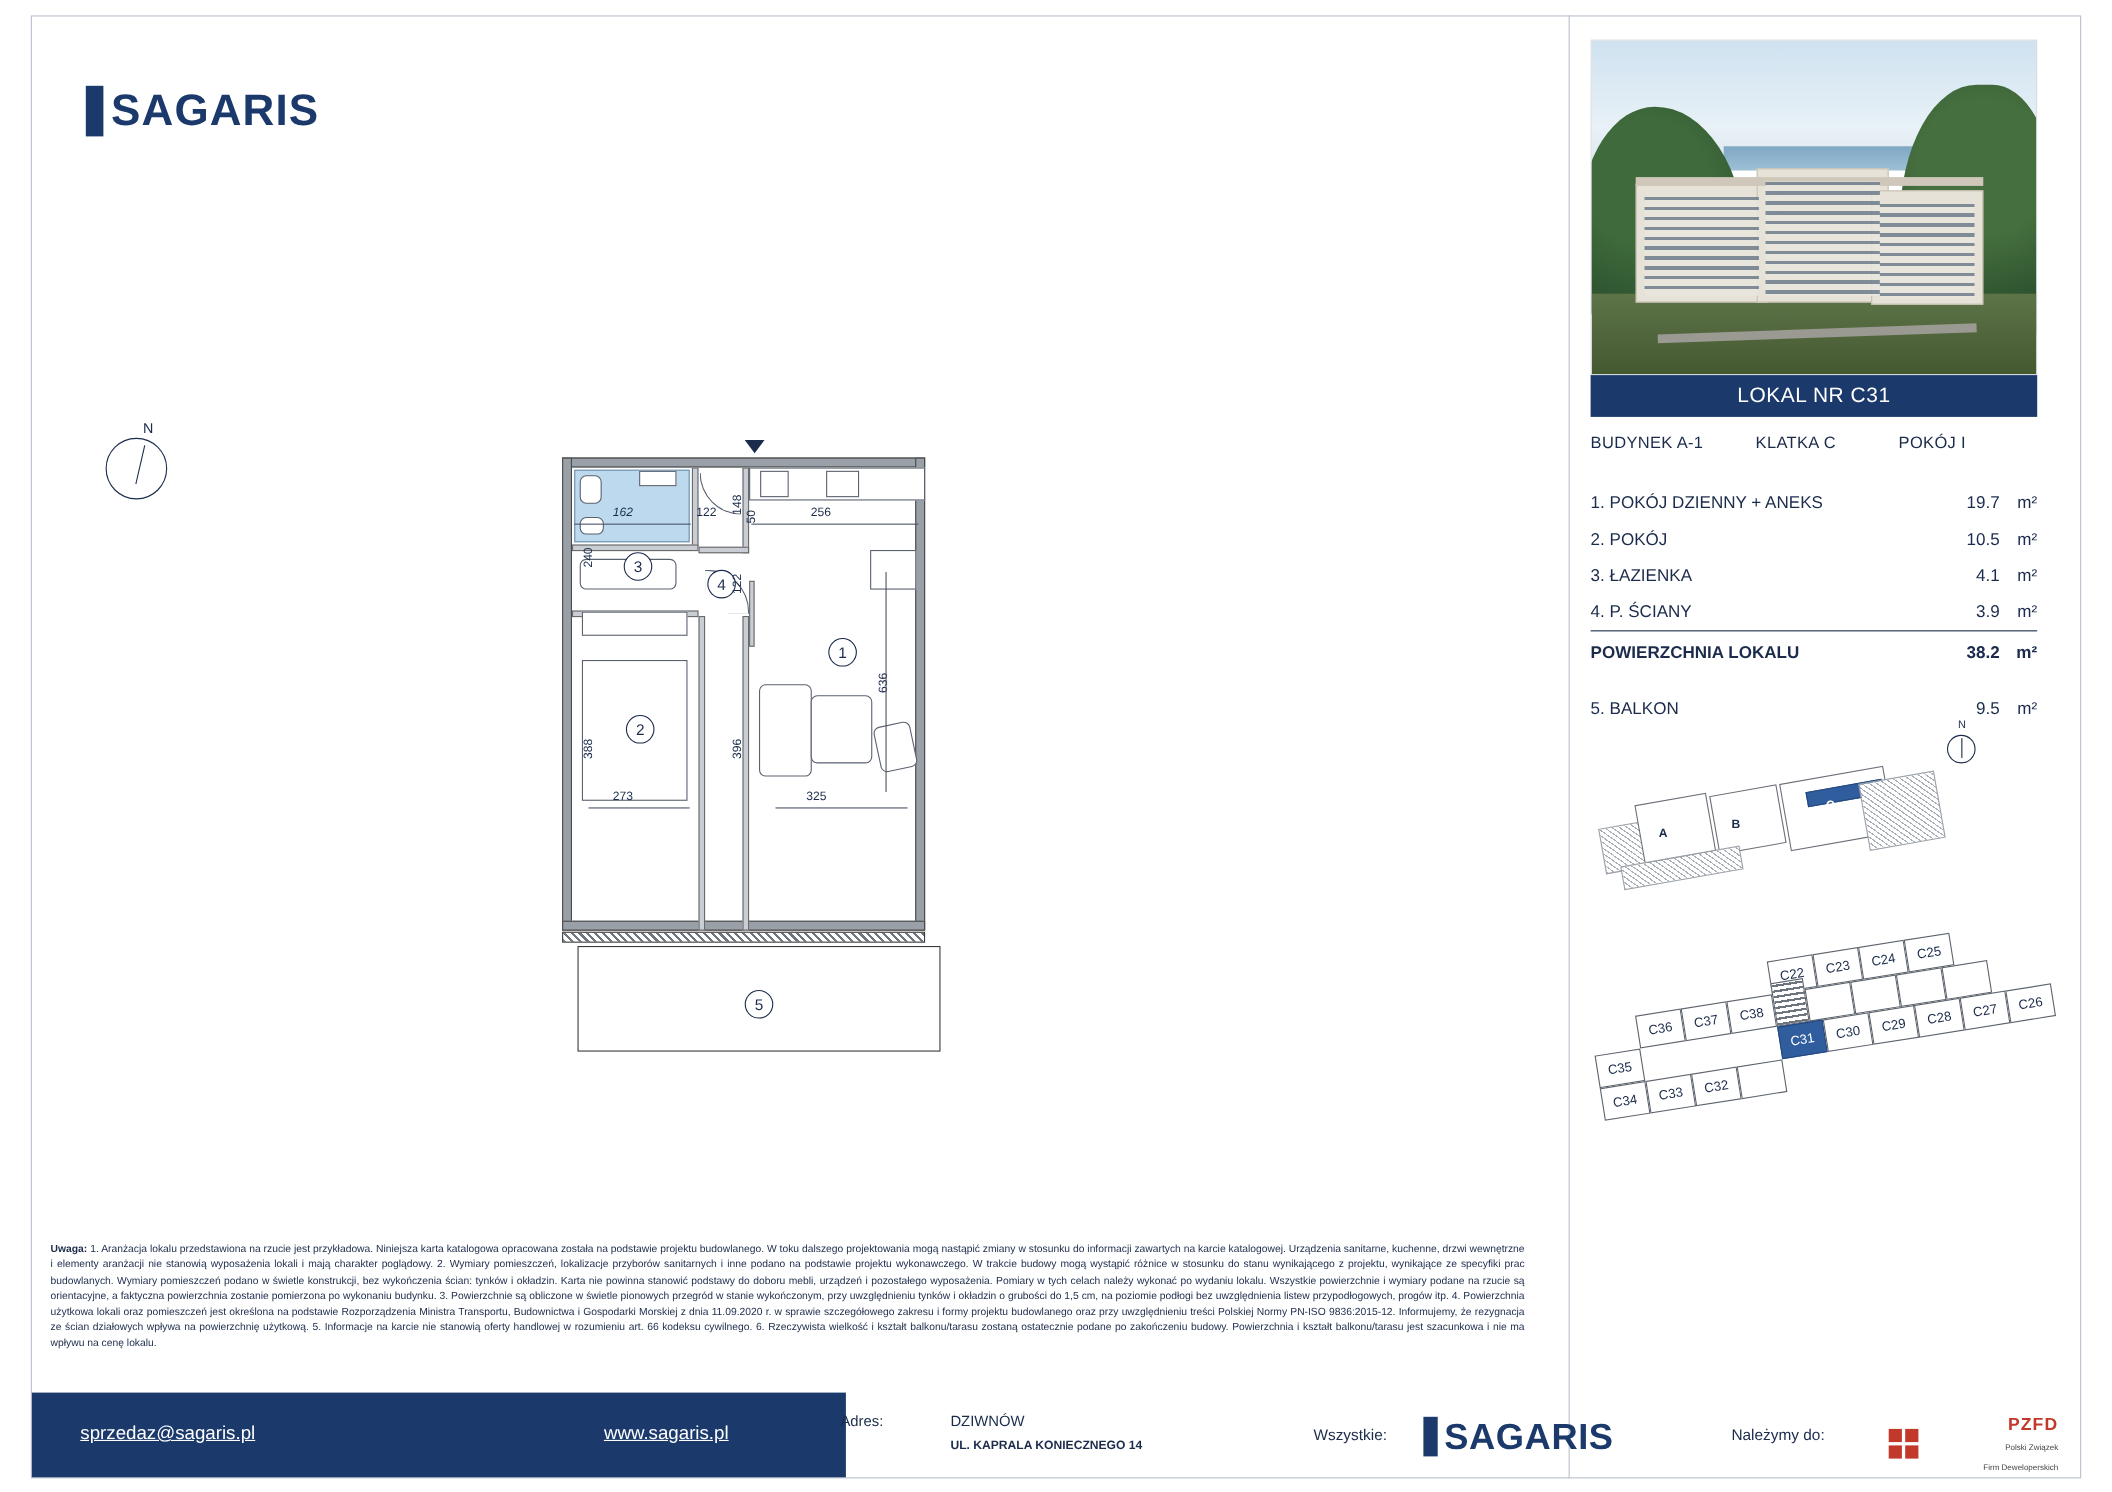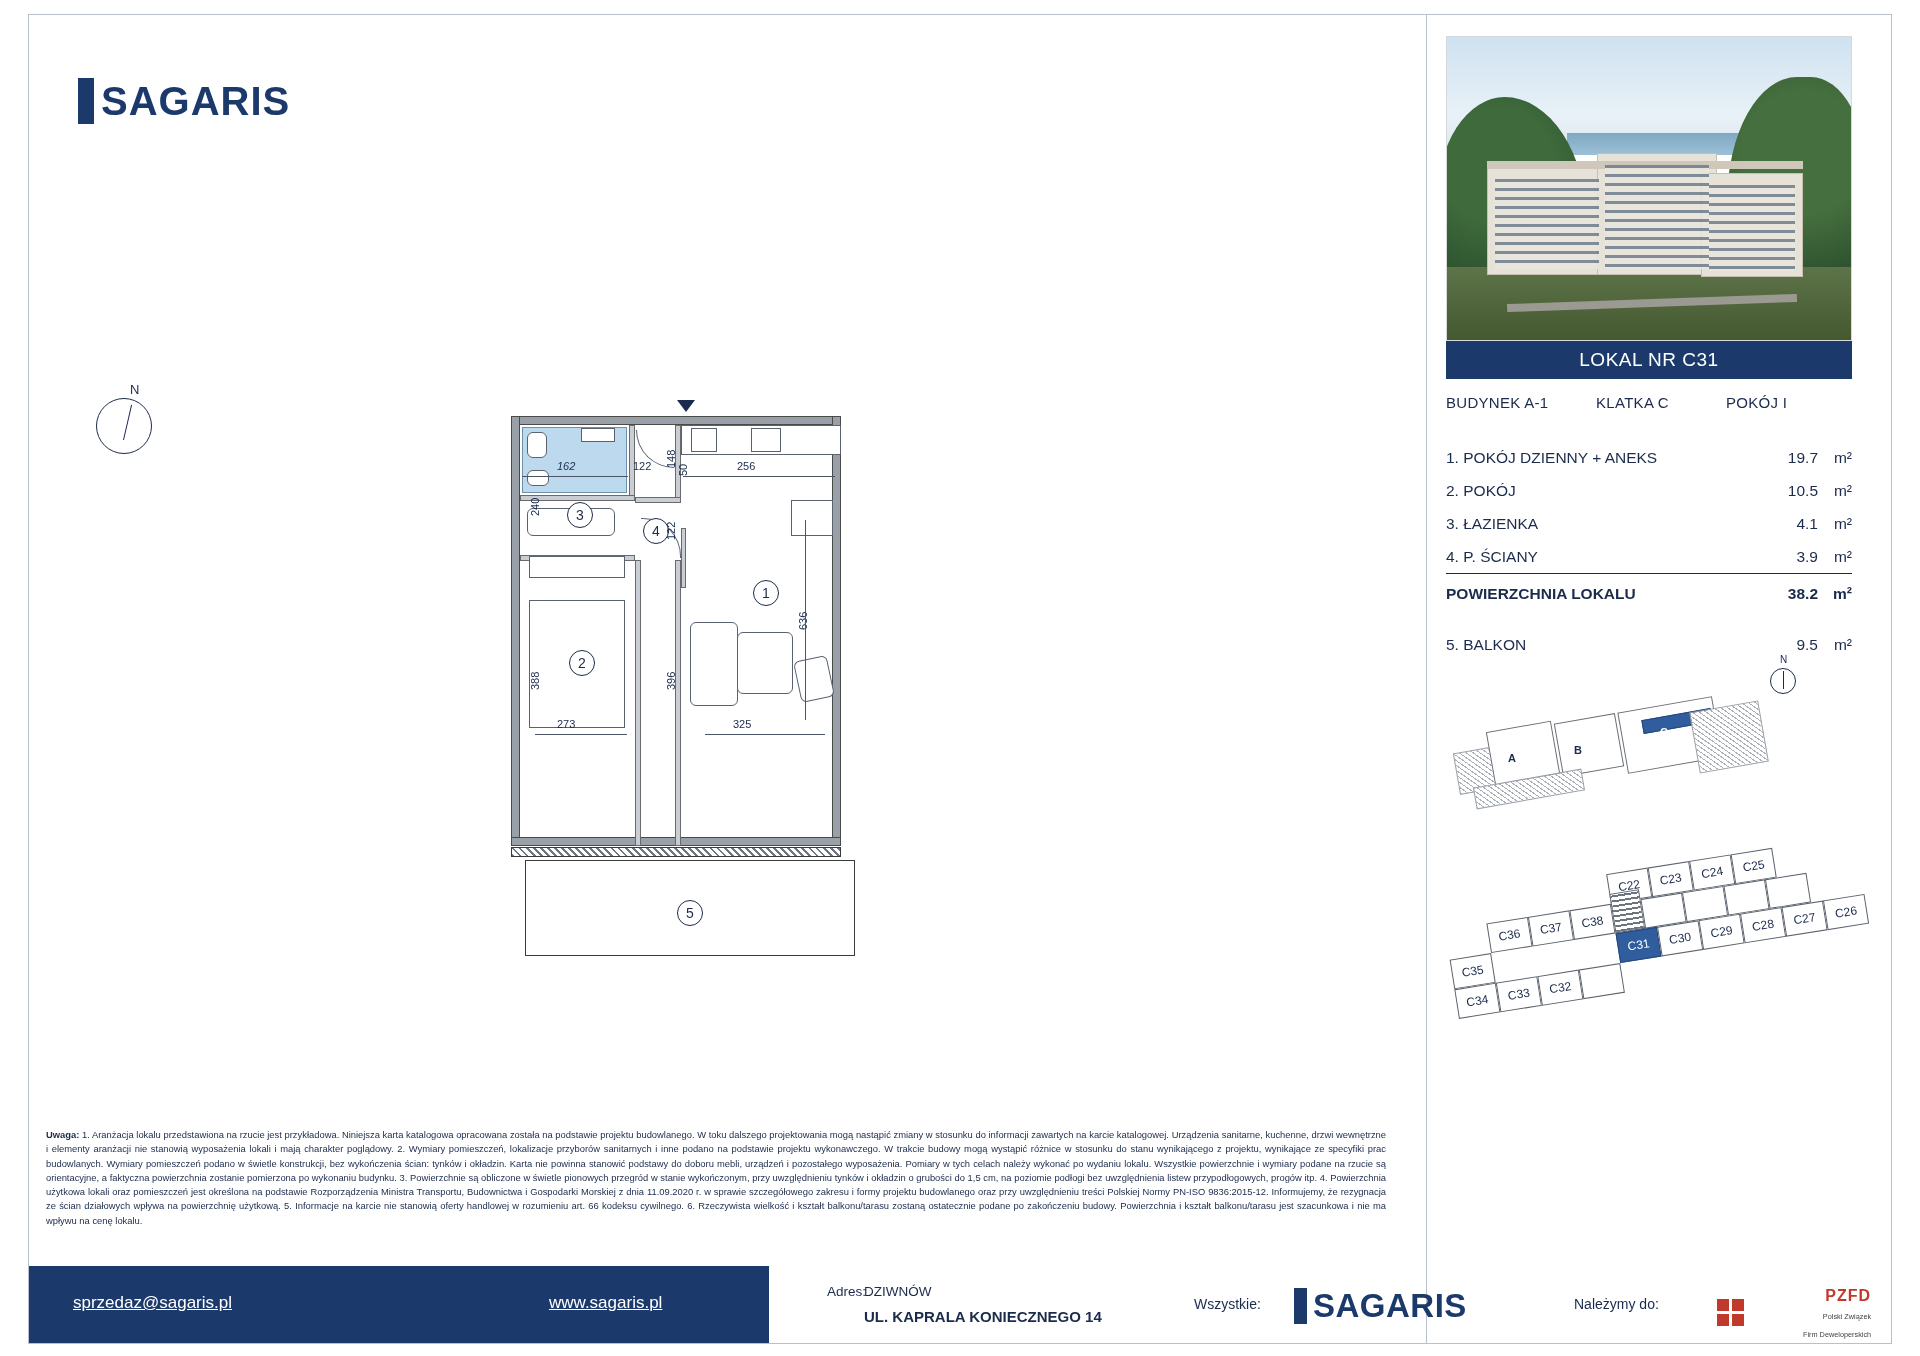--- a/index.html
+++ b/index.html
@@ -123,23 +123,23 @@
   .footer-bar {
     position:absolute; left:0; top:0; width:740px; height:77px;
     background:#1b3a6b;
   }
   .footer-mail {
     position:absolute; left:44px; top:27px; color:#ffffff; font-size:17px;
   }
   .footer-www {
     position:absolute; left:520px; top:27px; color:#ffffff; font-size:17px;
   }
-  .footer-addr-label { position:absolute; left:798px; top:18px; font-size:13.5px; }
+  .footer-addr-label { position:absolute; left:735px; top:18px; font-size:13.5px; }
   .footer-addr-l1 { position:absolute; left:835px; top:18px; font-size:13.5px; }
-  .footer-addr-l2 { position:absolute; left:835px; top:42px; font-size:15px; font-weight:bold; }
+  .footer-addr-l2 { position:absolute; left:835px; top:42px; font-size:11px; font-weight:bold; }
   .footer-inv-label { position:absolute; left:1165px; top:30px; font-size:14px; }
   .footer-logo { position:absolute; left:1265px; top:22px; display:flex; align-items:center; gap:6px; }
   .footer-logo .bar { width:13px; height:36px; background:#1b3a6b; }
   .footer-logo .word { font-size:33px; font-weight:bold; color:#1b3a6b; line-height:36px; letter-spacing:.5px; }
   .footer-belong { position:absolute; left:1545px; top:30px; font-size:14px; }
   .pzfd { position:absolute; left:1688px; top:21px; display:flex; align-items:center; gap:8px;text-align:right; }
   .pzfd .mark { width:30px; height:30px; position:relative; }
   .pzfd .mark span { position:absolute; width:12px; height:12px; background:#c0392b; }
   .pzfd .t1 { font-size:16px; font-weight:bold; color:#c0392b; letter-spacing:1px; }
   .pzfd .t2 { font-size:7.3px; color:#444; line-height:1.25;padding-left:48px; }

